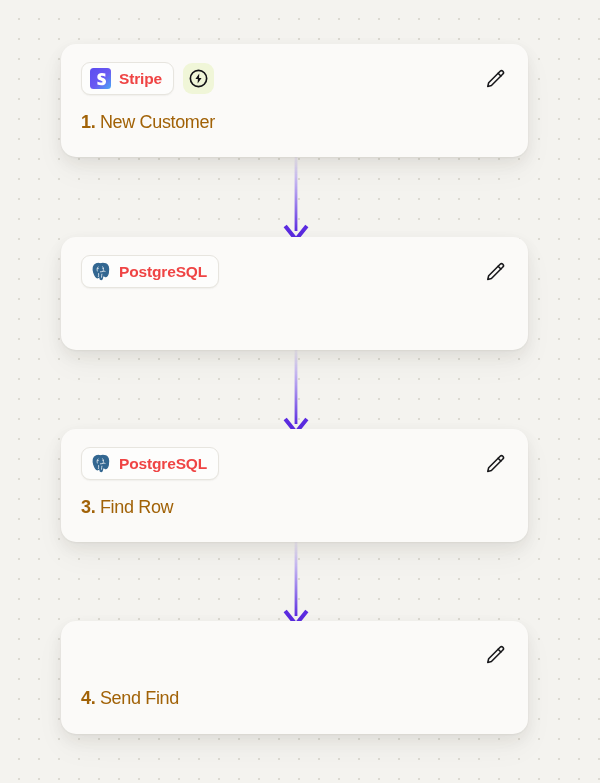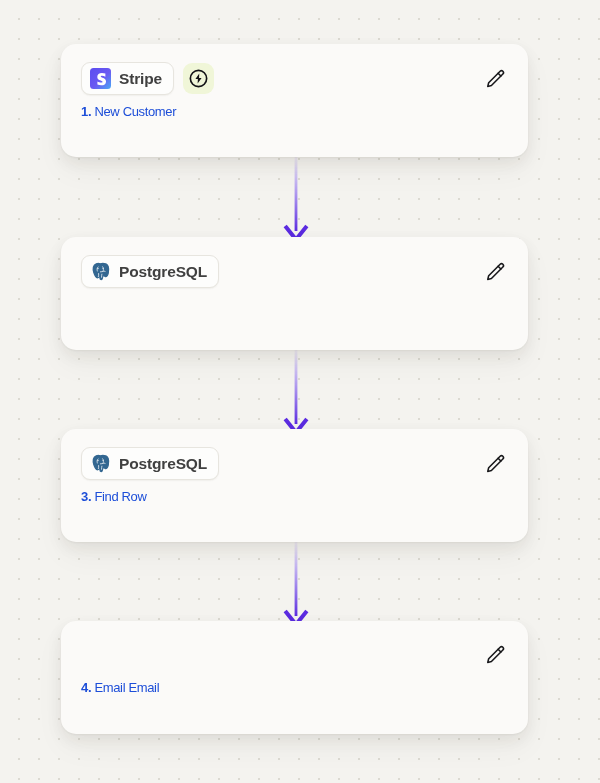--- a/index.html
+++ b/index.html
@@ -52,21 +52,21 @@
     gap: 8px;
     background: #fdfdfc;
     border: 1px solid #e7e5df;
     border-radius: 9px;
     padding: 5px 11px 5px 8px;
     box-shadow: 0 1px 1.5px rgba(40,35,25,0.05);
   }
   .app-chip-label {
     font-size: 15.5px;
     font-weight: bold;
-    color: #404040;
+    color: #ef4444;
     letter-spacing: -0.15px;
     white-space: nowrap;
   }
 
   .app-logo {
     width: 21px;
     height: 21px;
     flex: 0 0 21px;
     display: block;
   }
@@ -95,23 +95,23 @@
     align-items: center;
     justify-content: center;
     cursor: pointer;
     background: none;
     border: none;
     padding: 0;
   }
 
   
   .step-title {
-    margin-top: 9px;
-    font-size: 13px;
-    color: #1d4ed8;
+    margin-top: 17px;
+    font-size: 18px;
+    color: #a16207;
     letter-spacing: -0.35px;
     line-height: 1.2;
   }
   .step-num {
     font-weight: bold;
   }
   .step-name {
     font-weight: normal;
   }
 
@@ -255,15 +255,15 @@
     </div>
     <div class="card" style="top: 621px; min-height: 113px;">
       <div class="card-top">
         <button class="edit-button">
           <svg width="22" height="22" viewBox="0 0 24 24" fill="none" stroke="#17171a" stroke-width="1.7" stroke-linecap="round" stroke-linejoin="round">
     <path d="M17.6 3.6a2.1 2.1 0 0 1 3 3L8.1 19.1l-4 1 1-4z"></path>
     <path d="M15.4 5.8l3 3"></path>
   </svg>
         </button>
       </div>
-      <div class="step-title"><span class="step-num">4.</span> <span class="step-name">Email Email</span></div>
+      <div class="step-title"><span class="step-num">4.</span> <span class="step-name">Send Find</span></div>
     </div>
   </div>
 
 </body></html>

